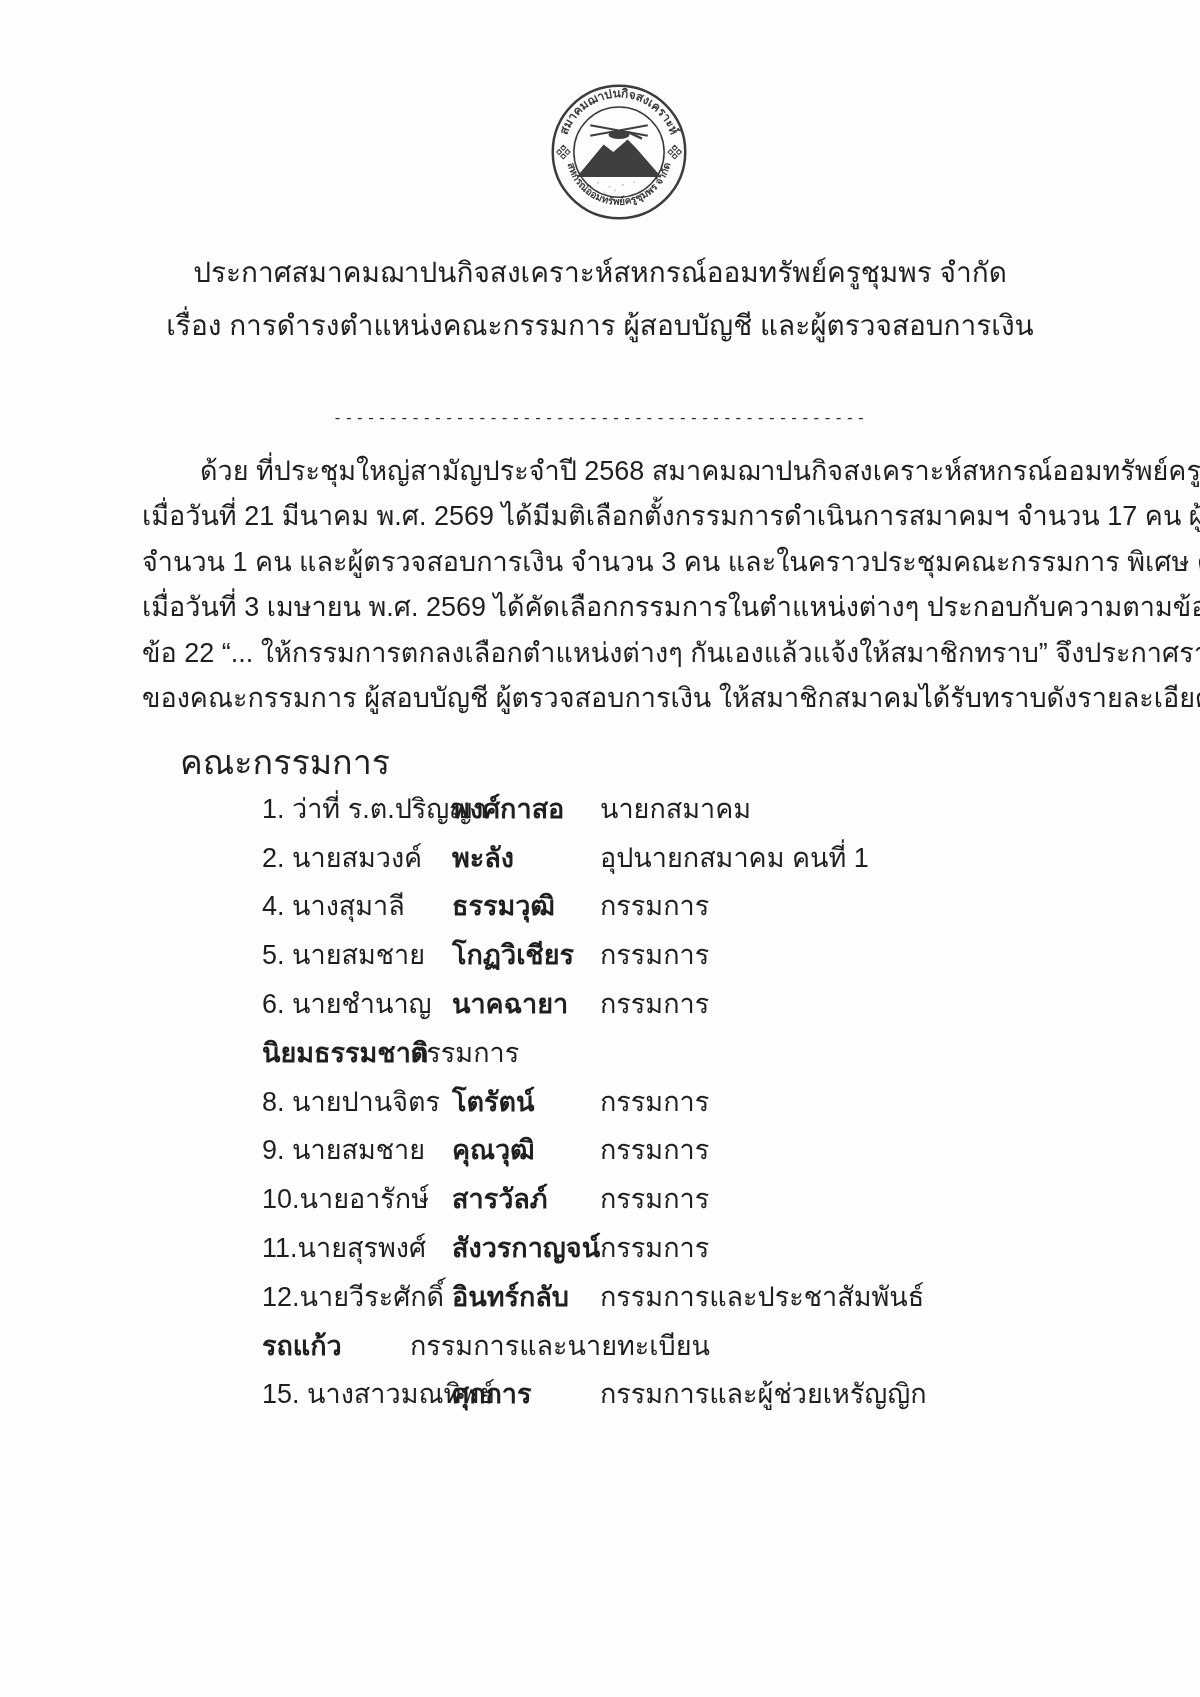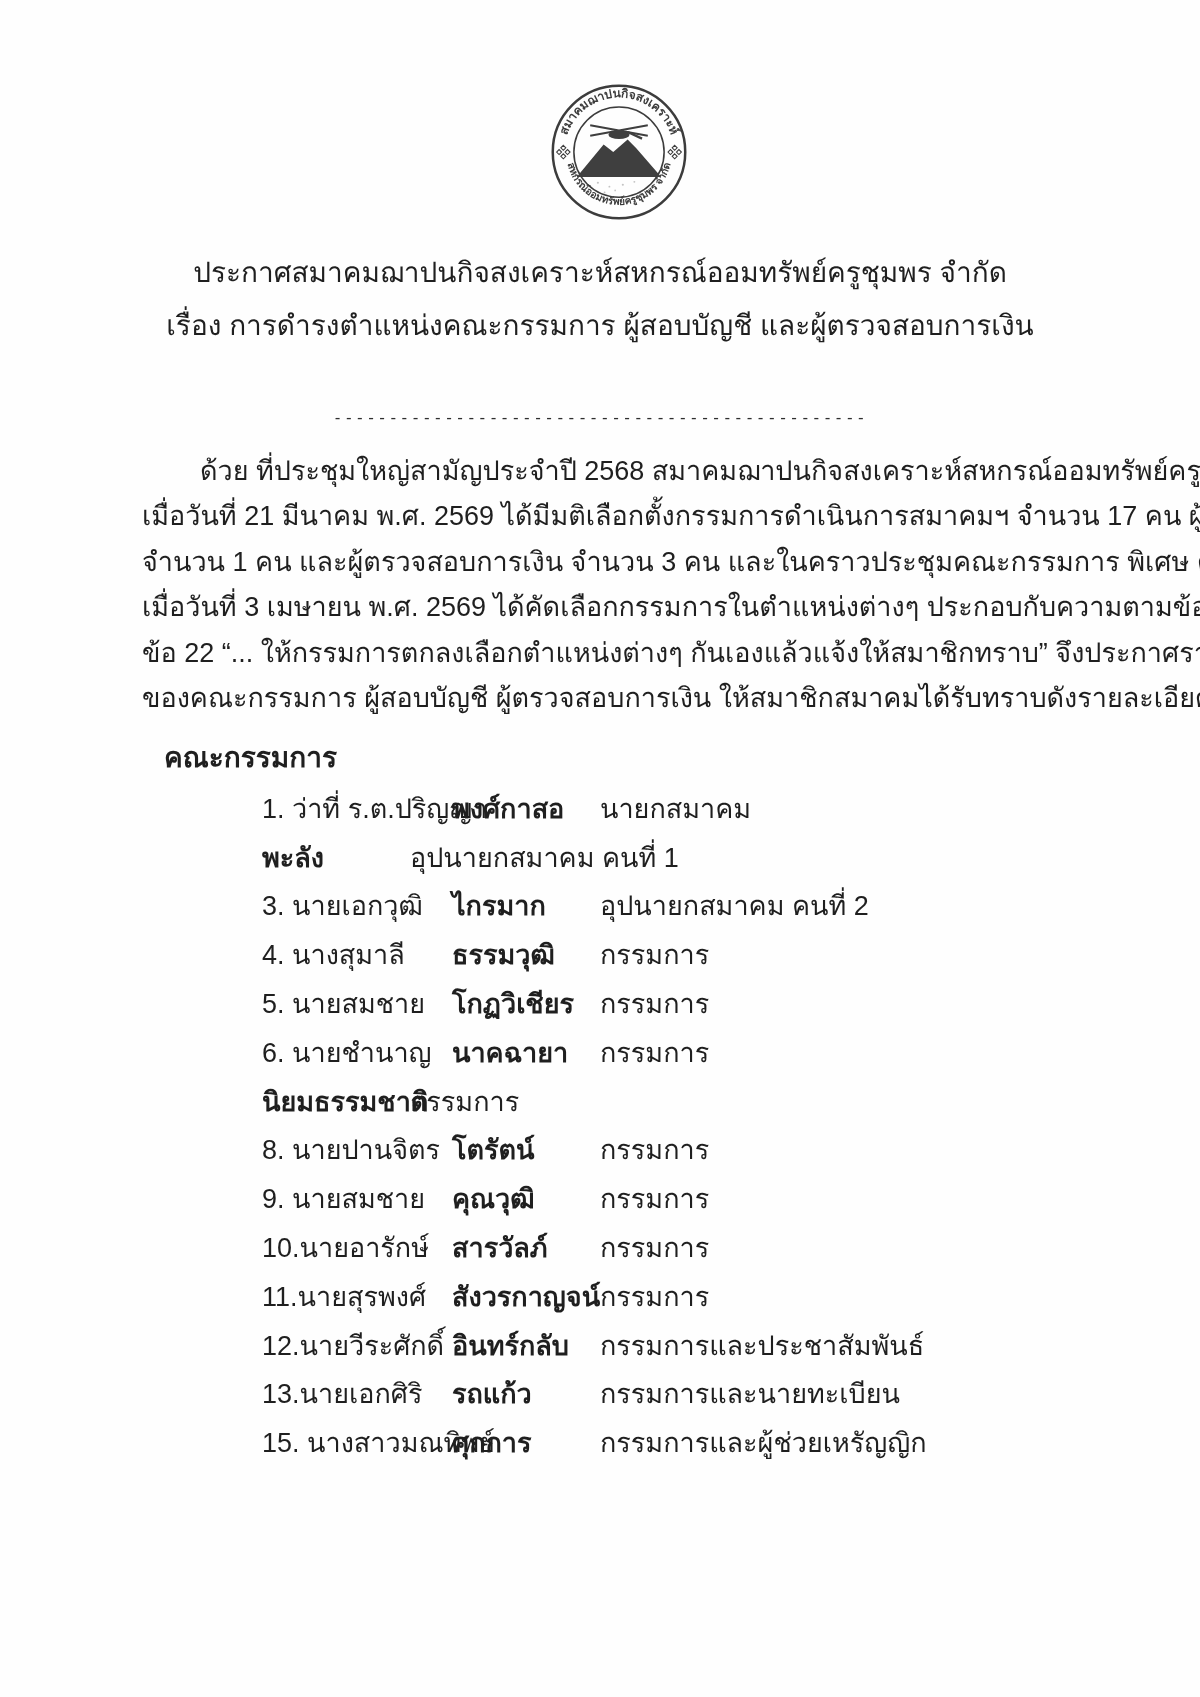--- a/index.html
+++ b/index.html
@@ -38,23 +38,23 @@
     top:449px; left:142px; width:916px;
     font-size:27px;
   }
   .body-line {
     line-height:45.4px;
     white-space:nowrap;
   }
   .body-line.indent { padding-left:58px; }
   .section-heading {
     position:absolute;
-    top:735px; left:164px;
-    font-size:28px;
-    font-weight:bold;
+    top:735px; left:180px;
+    font-size:34px;
+    font-weight:normal;
   }
   .members {
     position:absolute;
     top:784px; left:262px; width:820px;
     font-size:27px;
   }
   .member-row {
     display:flex;
     height:48.8px;
     align-items:center;
@@ -130,29 +130,25 @@
 
   <div class="section-heading">คณะกรรมการ</div>
   <div class="members">
     <div class="member-row">
       <span class="c1">1. ว่าที่ ร.ต.ปริญญา</span>
       <span class="c2">พงศ์กาสอ</span>
       <span class="c3">นายกสมาคม</span>
     </div>
 
     <div class="member-row">
+      <span class="c1">2. นายสมวงค์</span>
       <span class="c2">พะลัง</span>
       <span class="c3">อุปนายกสมาคม คนที่ 1</span>
     </div>
 
-    <div class="member-row">
-      <span class="c1">3. นายเอกวุฒิ</span>
-      <span class="c2">ไกรมาก</span>
-      <span class="c3">อุปนายกสมาคม คนที่ 2</span>
-    </div>
 
     <div class="member-row">
       <span class="c1">4. นางสุมาลี</span>
       <span class="c2">ธรรมวุฒิ</span>
       <span class="c3">กรรมการ</span>
     </div>
 
     <div class="member-row">
       <span class="c1">5. นายสมชาย</span>
       <span class="c2">โกฏวิเชียร</span>
@@ -194,21 +190,20 @@
       <span class="c3">กรรมการ</span>
     </div>
 
     <div class="member-row">
       <span class="c1">12.นายวีระศักดิ์</span>
       <span class="c2">อินทร์กลับ</span>
       <span class="c3">กรรมการและประชาสัมพันธ์</span>
     </div>
 
     <div class="member-row">
-      <span class="c1">13.นายเอกศิริ</span>
       <span class="c2">รถแก้ว</span>
       <span class="c3">กรรมการและนายทะเบียน</span>
     </div>
 
 
     <div class="member-row">
       <span class="c1">15. นางสาวมณทิพย์</span>
       <span class="c2">ศุกการ</span>
       <span class="c3">กรรมการและผู้ช่วยเหรัญญิก</span>
     </div>

